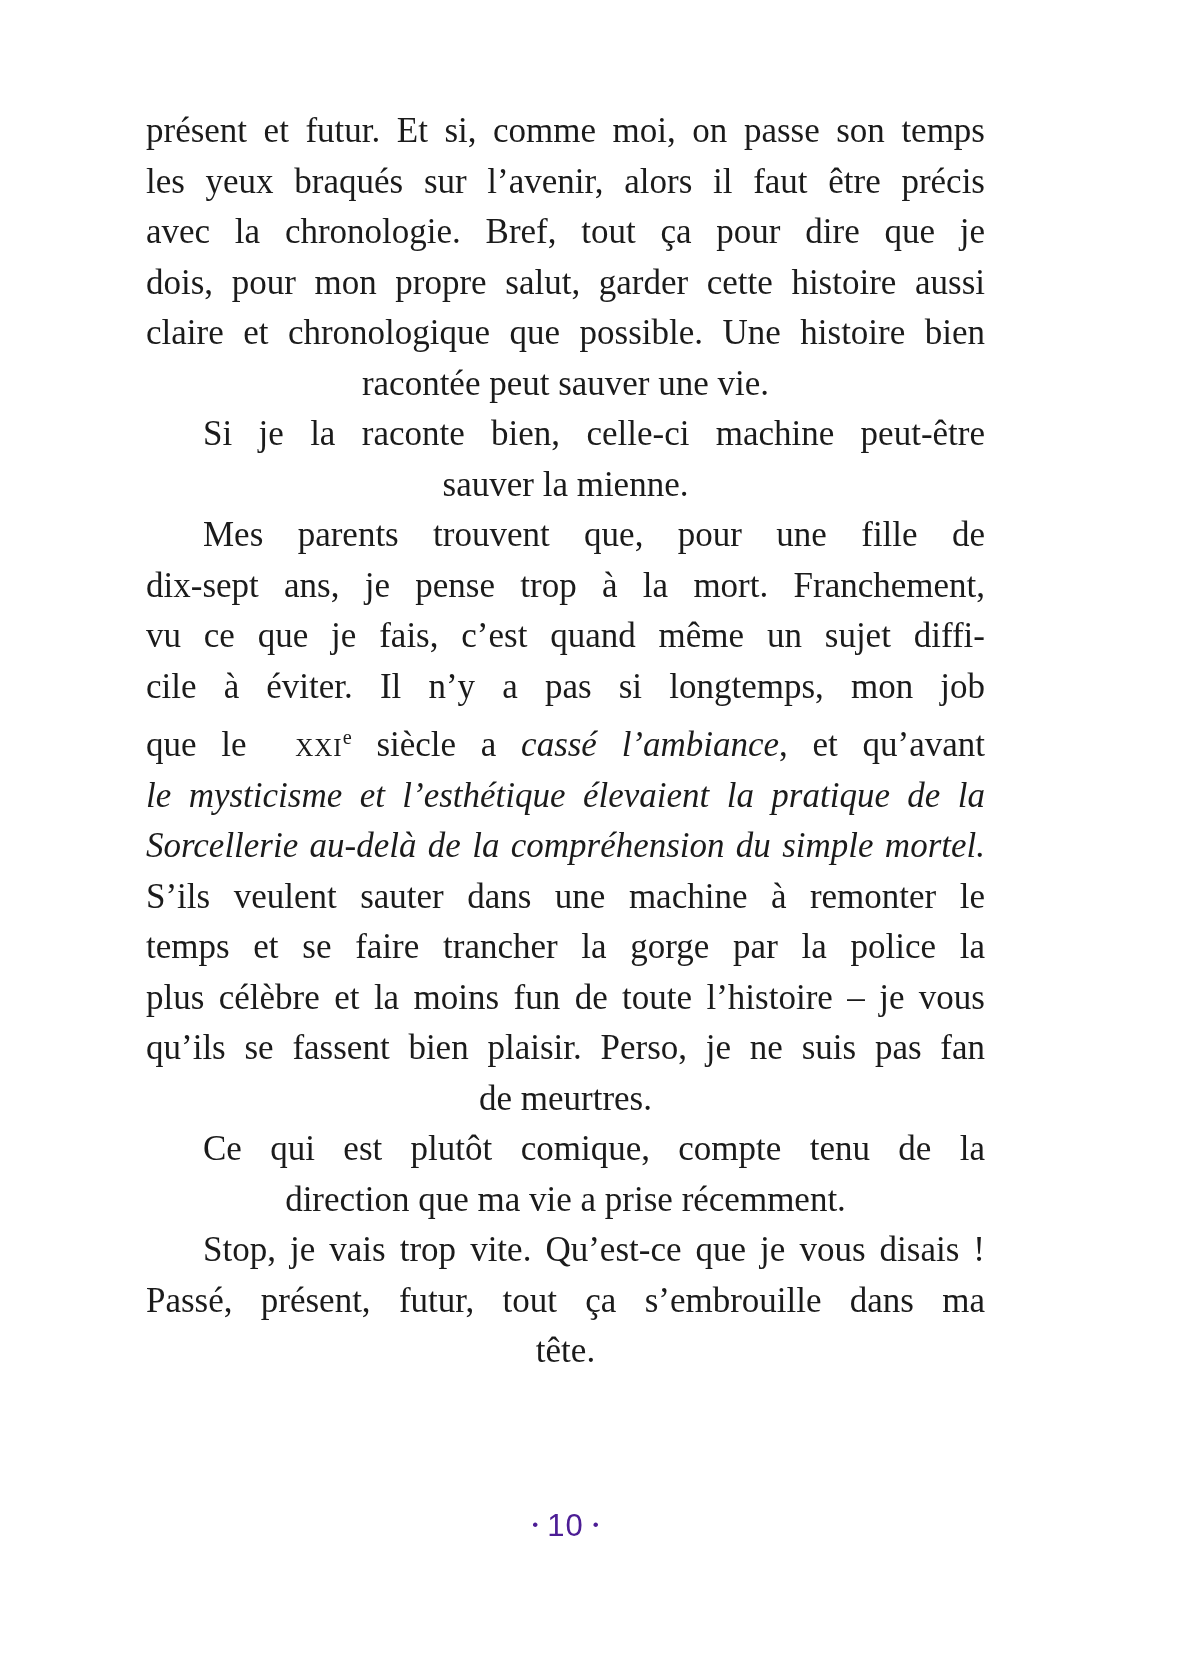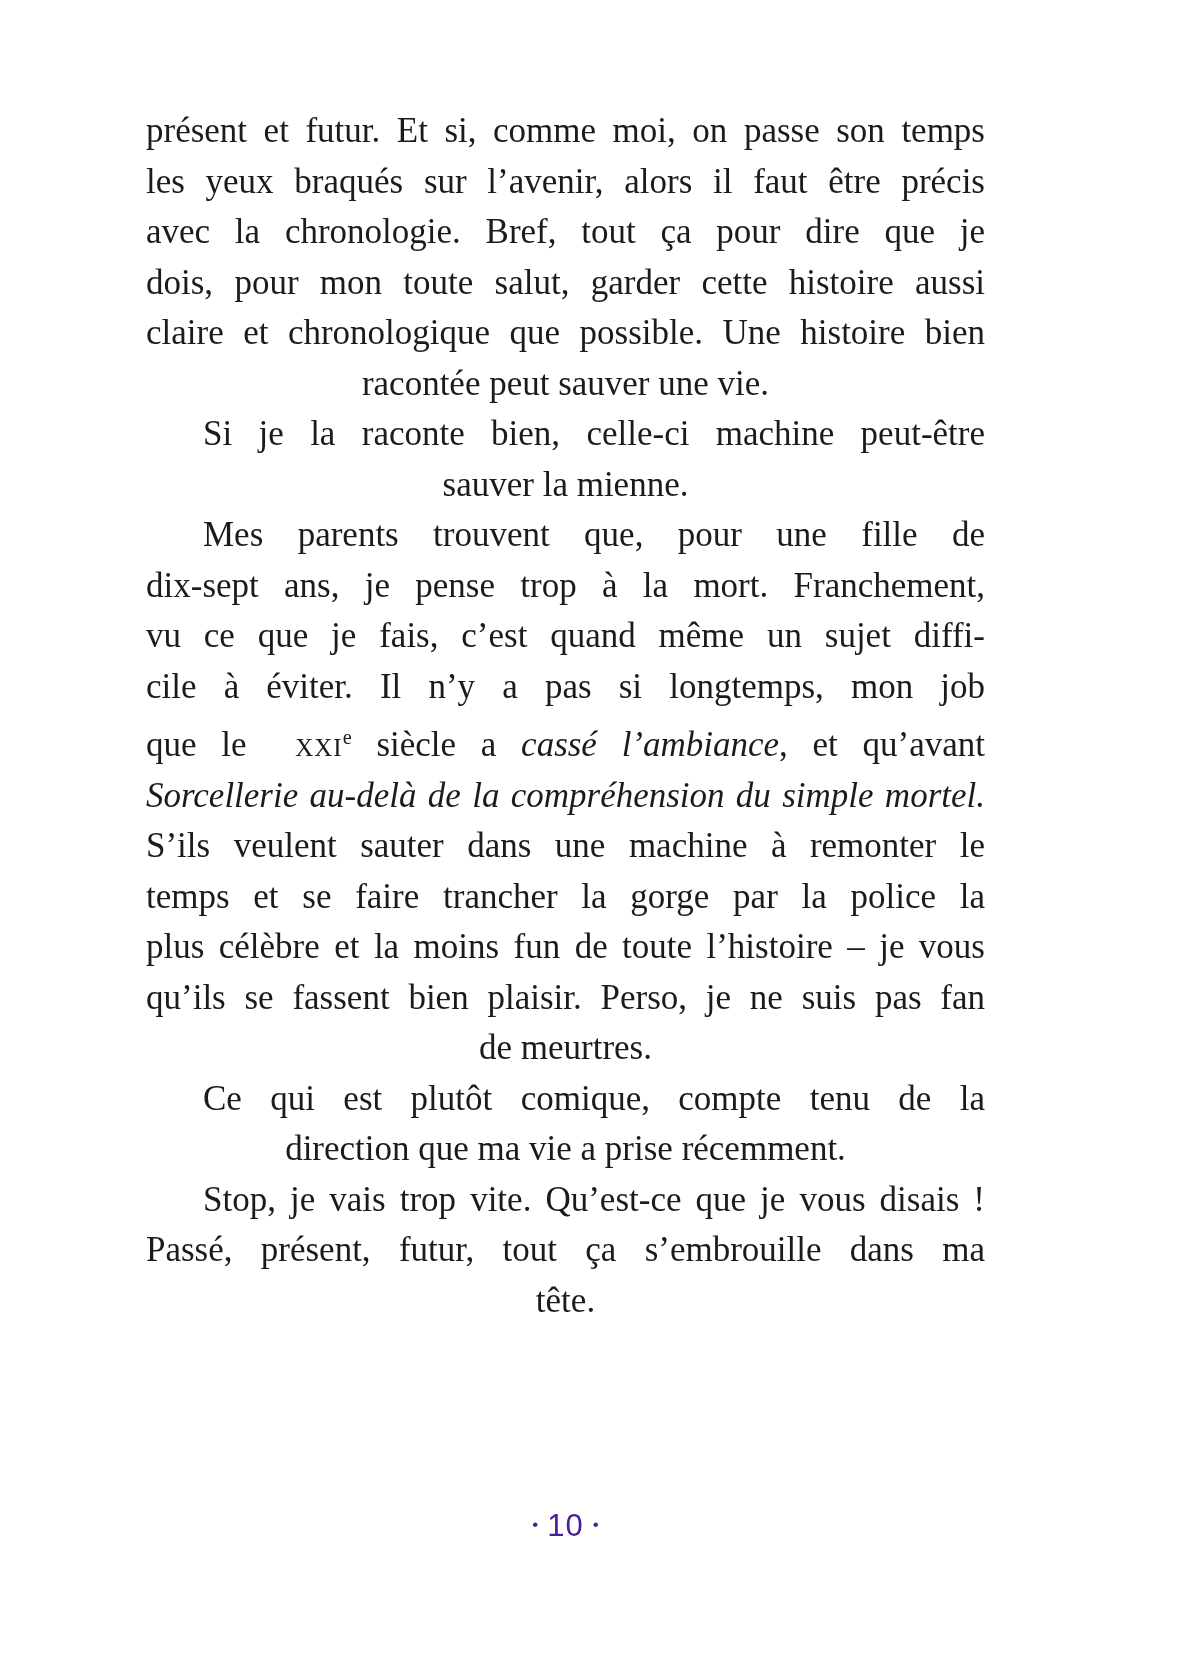--- a/index.html
+++ b/index.html
@@ -66,30 +66,31 @@
   }
 </style>
 </head>
 <body>
 
 <div class="page">
   <div class="text-block">
       <div class="line justify"><span class="seg-normal">présent et futur. Et si, comme moi, on passe son temps</span></div>
       <div class="line justify"><span class="seg-normal">les yeux braqués sur l’avenir, alors il faut être précis</span></div>
       <div class="line justify"><span class="seg-normal">avec la chronologie. Bref, tout ça pour dire que je</span></div>
-      <div class="line justify"><span class="seg-normal">dois, pour mon toute salut, garder cette histoire aussi</span></div>
+      <div class="line justify"><span class="seg-normal">dois, pour mon propre salut, garder cette histoire aussi</span></div>
       <div class="line justify"><span class="seg-normal">claire et chronologique que possible. Une histoire bien</span></div>
       <div class="line"><span class="seg-normal">racontée peut sauver une vie.</span></div>
       <div class="line justify indent"><span class="seg-normal">Si je la raconte bien, celle-ci machine peut-être</span></div>
       <div class="line"><span class="seg-normal">sauver la mienne.</span></div>
       <div class="line justify indent"><span class="seg-normal">Mes parents trouvent que, pour une fille de</span></div>
       <div class="line justify"><span class="seg-normal">dix-sept ans, je pense trop à la mort. Franchement,</span></div>
       <div class="line justify"><span class="seg-normal">vu ce que je fais, c’est quand même un sujet diffi-</span></div>
       <div class="line justify"><span class="seg-normal">cile à éviter. Il n’y a pas si longtemps, mon job</span></div>
       <div class="line justify"><span class="seg-normal">que le </span><span class="seg-smallcaps">xxi</span><span class="seg-sup">e</span><span class="seg-normal"> siècle a </span><span class="seg-italic">cassé l’ambiance</span><span class="seg-normal">, et qu’avant</span></div>
+      <div class="line justify"><span class="seg-italic">le mysticisme et l’esthétique élevaient la pratique de la</span></div>
       <div class="line justify"><span class="seg-italic">Sorcellerie au-delà de la compréhension du simple mortel.</span></div>
       <div class="line justify"><span class="seg-normal">S’ils veulent sauter dans une machine à remonter le</span></div>
       <div class="line justify"><span class="seg-normal">temps et se faire trancher la gorge par la police la</span></div>
       <div class="line justify"><span class="seg-normal">plus célèbre et la moins fun de toute l’histoire – je vous</span></div>
       <div class="line justify"><span class="seg-normal">qu’ils se fassent bien plaisir. Perso, je ne suis pas fan</span></div>
       <div class="line"><span class="seg-normal">de meurtres.</span></div>
       <div class="line justify indent"><span class="seg-normal">Ce qui est plutôt comique, compte tenu de la</span></div>
       <div class="line"><span class="seg-normal">direction que ma vie a prise récemment.</span></div>
       <div class="line justify indent"><span class="seg-normal">Stop, je vais trop vite. Qu’est-ce que je vous disais !</span></div>
       <div class="line justify"><span class="seg-normal">Passé, présent, futur, tout ça s’embrouille dans ma</span></div>

